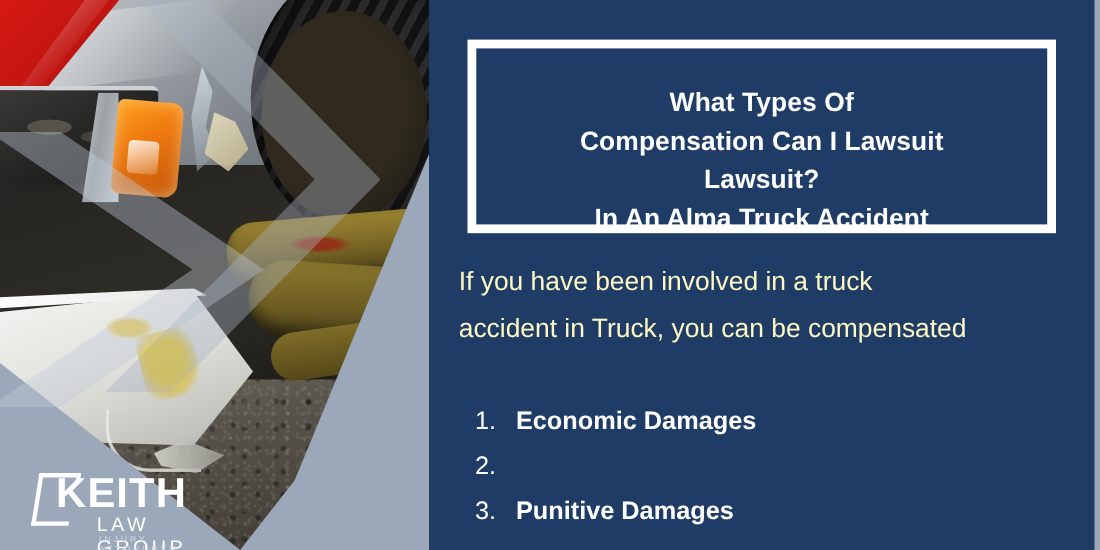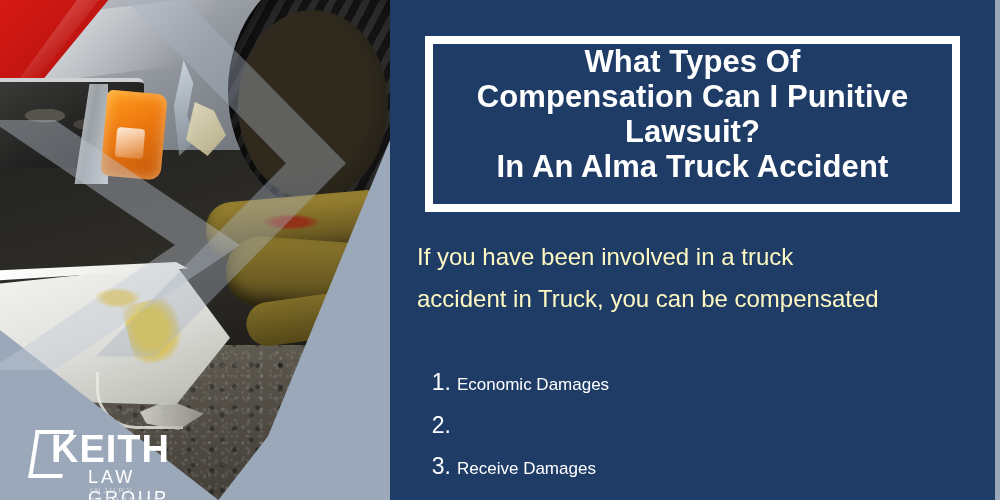--- a/index.html
+++ b/index.html
@@ -136,30 +136,30 @@
     letter-spacing:1px;color:#fff;line-height:46px;}
   .logo-lg{position:absolute;left:56px;top:39px;font-size:18px;letter-spacing:3px;color:#fff;}
   .logo-ia{position:absolute;left:58px;top:58px;font-size:8px;letter-spacing:2.6px;color:#cfd6de;}
 
   
   .right-panel{position:absolute;left:390px;top:0;width:605px;height:500px;background:#1e3c66;}
   .edge-strip{position:absolute;left:995px;top:0;width:5px;height:500px;background:#9ba8ba;}
 
   .title-box{position:absolute;left:35px;top:36px;width:535px;height:176px;
     border:8px solid #ffffff;box-sizing:border-box;background:#1e3c66;}
-  .title-text{color:#ffffff;font-weight:bold;font-size:31px;line-height:35px;
-    text-align:center;padding:0 10px 0 10px;letter-spacing:.1px;}
+  .title-text{color:#ffffff;font-weight:bold;font-size:24px;line-height:35px;
+    text-align:center;padding:32px 10px 0 10px;letter-spacing:.1px;}
 
   .body-text{position:absolute;left:27px;top:236px;width:560px;
     color:#fef9c3;font-size:24px;line-height:42px;}
 
   .dmg-list{position:absolute;left:27px;top:362px;width:560px;margin:0;padding:0;list-style:none;}
   .dmg-item{display:flex;align-items:baseline;color:#ffffff;line-height:41px;}
   .dmg-num{width:34px;text-align:right;font-size:23px;font-weight:normal;margin-right:6px;}
-  .dmg-label{font-size:17px;font-weight:normal;}
+  .dmg-label{font-size:23px;font-weight:bold;margin-left:12px;}
 </style>
 </head>
 <body>
 
 <div class="canvas">
 
   <div class="photo-panel">
     <div class="photo">
       <div class="ph-ground"></div>
       <div class="ph-darkbody"></div>
@@ -200,41 +200,41 @@
       <div class="logo-lg">LAW GROUP</div>
       <div class="logo-ia">INJURY ATTORNEYS</div>
     </div>
   </div>
 
   <div class="right-panel">
 
     <div class="title-box">
       <div class="title-text">
         <div>What Types Of</div>
-        <div>Compensation Can I Punitive</div>
+        <div>Compensation Can I Lawsuit</div>
         <div>Lawsuit?</div>
         <div>In An Alma Truck Accident</div>
       </div>
     </div>
 
     <div class="body-text">
       <div>If you have been involved in a truck</div>
       <div>accident in Truck, you can be compensated</div>
     </div>
 
     <ol class="dmg-list">
       <li class="dmg-item">
         <span class="dmg-num">1.</span>
         <span class="dmg-label">Economic Damages</span>
       </li>
       <li class="dmg-item">
         <span class="dmg-num">2.</span>
       </li>
       <li class="dmg-item">
         <span class="dmg-num">3.</span>
-        <span class="dmg-label">Receive Damages</span>
+        <span class="dmg-label">Punitive Damages</span>
       </li>
     </ol>
 
   </div>
 
   <div class="edge-strip"></div>
 </div>
 
 </body></html>

